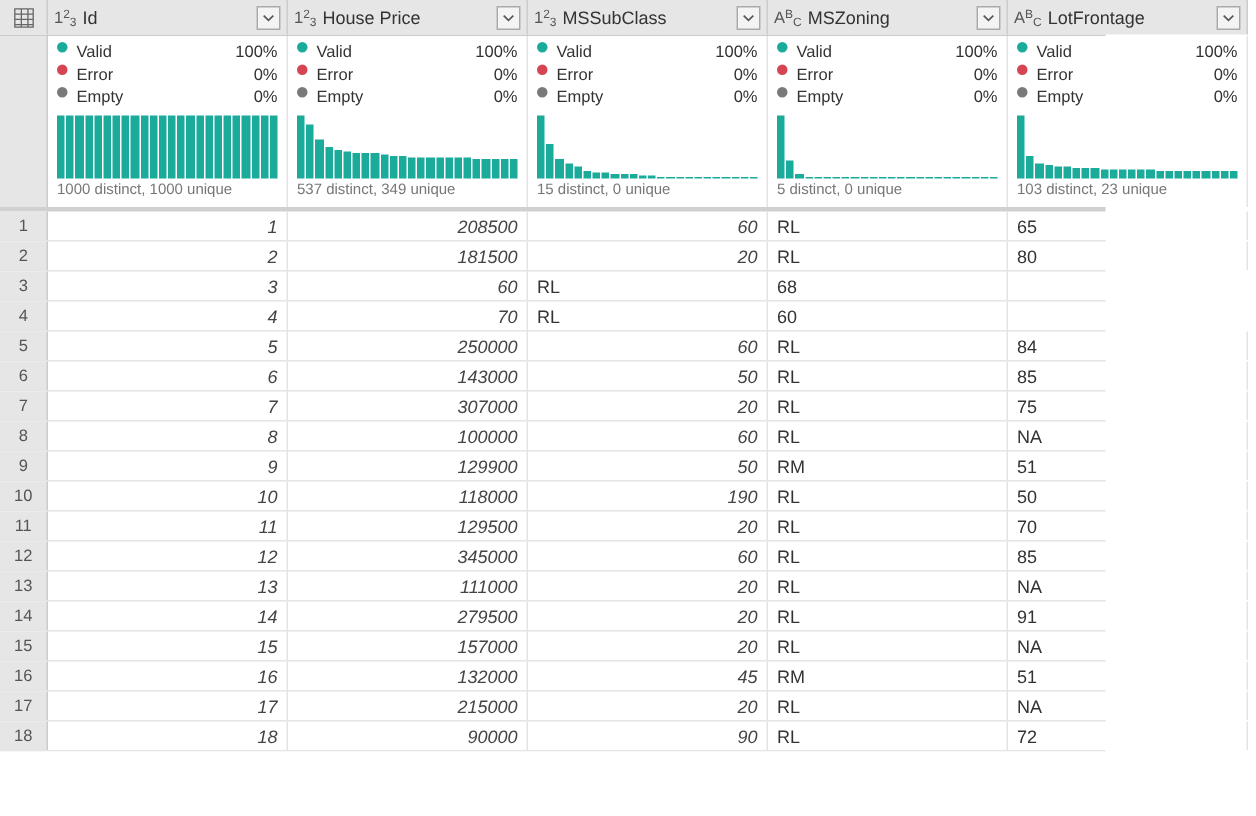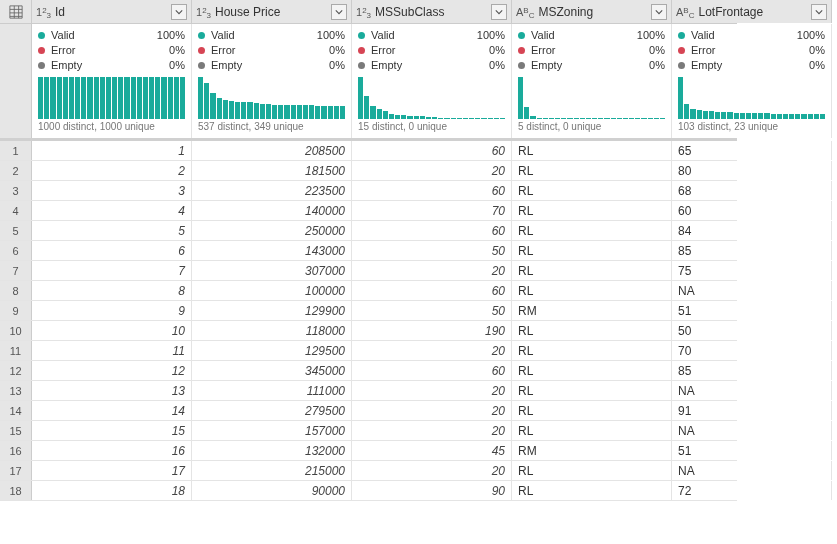--- a/index.html
+++ b/index.html
@@ -11,21 +11,21 @@
   .col-head { flex: 0 0 160px; display: flex; align-items: center; background: #e6e6e6; border-right: 1px solid #ccc; padding: 0 4px; position: relative; }
   .col-head .type { font-size: 11px; margin-right: 4px; color:#555; white-space:nowrap; }
   .col-head .type sub { font-size:8px; vertical-align:baseline; position:relative; bottom:-2px; }
   .col-head .type sup { font-size:8px; vertical-align:baseline; position:relative; top:-3px; }
   .col-head .name { flex:1; white-space: nowrap; overflow:hidden; text-overflow:ellipsis; }
   .dd { width:16px; height:16px; border:1px solid #aaa; background:#f4f4f4; display:flex; align-items:center; justify-content:center; cursor:pointer; flex:0 0 16px; }
   .dd svg { width:8px; height:8px; fill:#555; }
   .profile-row { display:flex; border-bottom: 3px solid #d0d0d0; }
   .rownum-profile { width:32px; flex:0 0 32px; background:#e6e6e6; border-right:1px solid #ccc; }
   .profile { flex:0 0 160px; border-right:1px solid #e4e4e4; padding: 4px 6px 6px 6px; }
-  .stat { display:flex; align-items:center; font-size:11px; line-height:15px; }
+  .stat { display:flex; font-size:11px; line-height:15px; }
   .dot { width:7px; height:7px; border-radius:50%; margin-right:6px; flex:0 0 7px; }
   .dot.valid { background:#1aab9b; }
   .dot.error { background:#d64554; }
   .dot.empty { background:#7a7a7a; }
   .stat .label { flex:1; }
   .stat .pct { }
   .bars { display:flex; align-items:flex-end; height:42px; margin-top:4px; gap:1px; }
   .bars .bar { flex:1; background:#1aab9b; }
   .summary { font-size:10px; color:#777; margin-top:2px; white-space:nowrap; }
   .data-row { display:flex; height:20px; border-bottom:1px solid #e4e4e4; }
@@ -328,29 +328,27 @@
         <div class="rownum">2</div>
         <div class="cell num c0">2</div>
         <div class="cell num c1">181500</div>
         <div class="cell num c2">20</div>
         <div class="cell txt c3">RL</div>
         <div class="cell txt c4">80</div>
       </div>
       <div class="data-row">
         <div class="rownum">3</div>
         <div class="cell num c0">3</div>
-        <div class="cell num c1">223500</div>
         <div class="cell num c2">60</div>
         <div class="cell txt c3">RL</div>
         <div class="cell txt c4">68</div>
       </div>
       <div class="data-row">
         <div class="rownum">4</div>
         <div class="cell num c0">4</div>
-        <div class="cell num c1">140000</div>
         <div class="cell num c2">70</div>
         <div class="cell txt c3">RL</div>
         <div class="cell txt c4">60</div>
       </div>
       <div class="data-row">
         <div class="rownum">5</div>
         <div class="cell num c0">5</div>
         <div class="cell num c1">250000</div>
         <div class="cell num c2">60</div>
         <div class="cell txt c3">RL</div>

